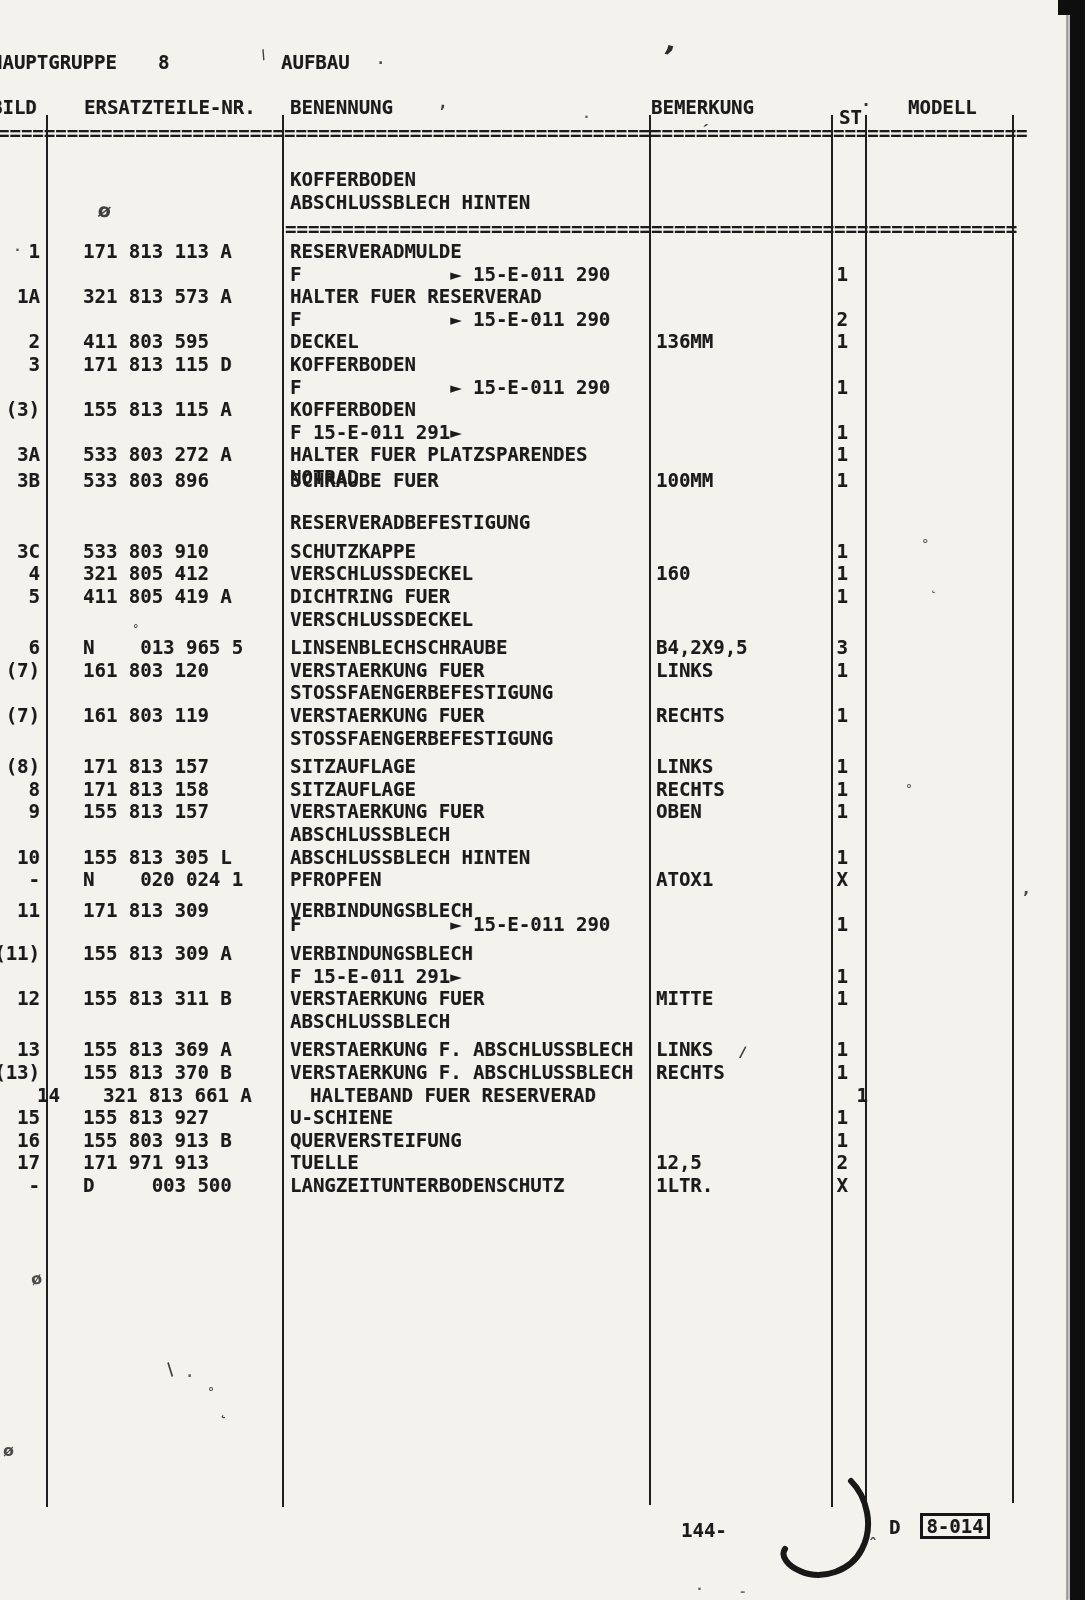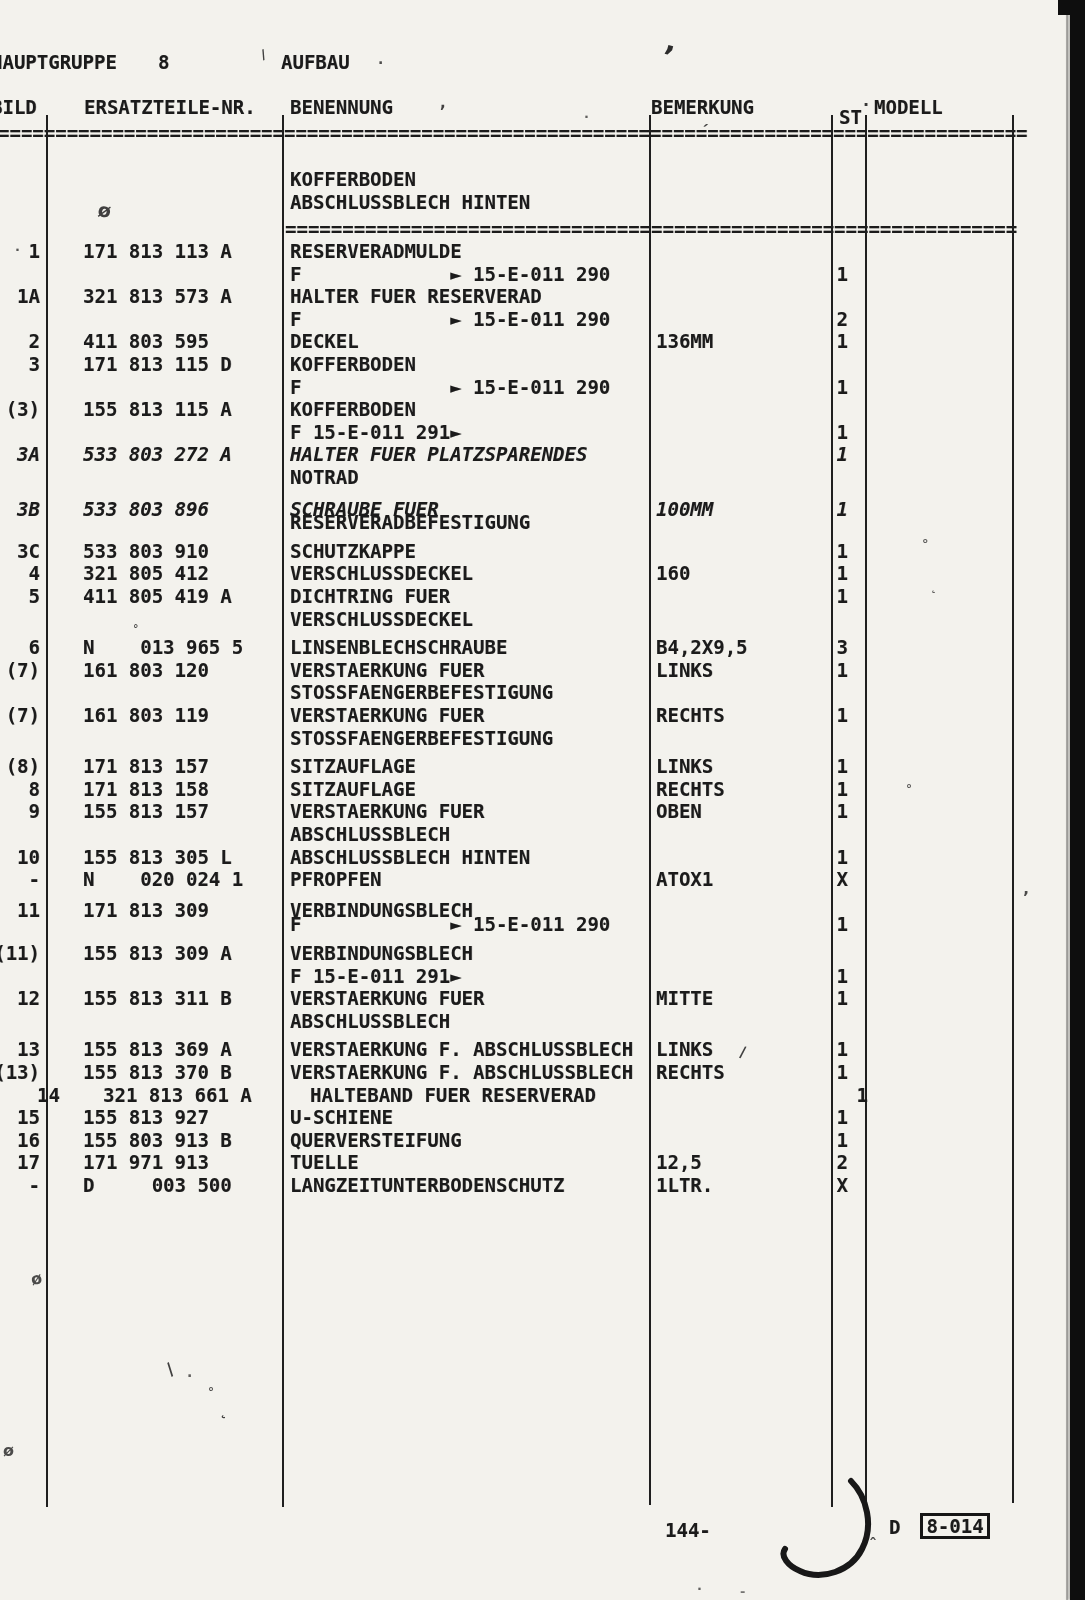--- a/index.html
+++ b/index.html
@@ -37,21 +37,21 @@
 
   <div class="t" style="left:-9px;top:51px;">HAUPTGRUPPE</div>
   <div class="t" style="left:158px;top:51px;">8</div>
   <div class="t" style="left:281px;top:51px;">AUFBAU</div>
 
   <div class="t" style="left:-9px;top:96px;">BILD</div>
   <div class="t" style="left:84px;top:96px;">ERSATZTEILE-NR.</div>
   <div class="t" style="left:290px;top:96px;">BENENNUNG</div>
   <div class="t" style="left:651px;top:96px;">BEMERKUNG</div>
   <div class="t" style="left:839px;top:96px;margin-top:10px;">ST</div>
-  <div class="t" style="left:874px;top:96px;">MODELL</div>
+  <div class="t" style="left:908px;top:96px;">MODELL</div>
 
   <div class="sep" style="left:-2px;top:122px;width:1030px;">==========================================================================================</div>
   <div class="sep" style="left:285px;top:218px;width:733px;">================================================================</div>
 
   <div class="vline" style="left:46px;height:1392px;"></div>
   <div class="vline" style="left:282px;height:1392px;"></div>
   <div class="vline" style="left:649px;height:1390px;"></div>
   <div class="vline" style="left:831px;height:1392px;"></div>
   <div class="vline" style="left:865px;height:1396px;"></div>
   <div class="vline" style="left:1012px;height:1388px;"></div>
@@ -96,30 +96,30 @@
       </div>
       <div class="row-line" style="top: 398.2px;">
         <span class="cell c-bild">(3)</span>
         <span class="cell c-nr">155 813 115 A</span>
         <span class="cell c-name">KOFFERBODEN</span>
       </div>
       <div class="row-line" style="top: 420.8px;">
         <span class="cell c-name">F 15-E-011 291►</span>
         <span class="cell c-qty">1</span>
       </div>
-      <div class="row-line" style="top: 443.4px; font-style: italic;">
+      <div class="row-line" style="top: 443.4px;">
         <span class="cell c-bild">3A</span>
         <span class="cell c-nr">533 803 272 A</span>
         <span class="cell c-name">HALTER FUER PLATZSPARENDES</span>
         <span class="cell c-qty">1</span>
       </div>
       <div class="row-line" style="top: 466px;">
         <span class="cell c-name">NOTRAD</span>
       </div>
-      <div class="row-line" style="top: 498px; font-style: italic;">
+      <div class="row-line" style="top: 469px;">
         <span class="cell c-bild">3B</span>
         <span class="cell c-nr">533 803 896</span>
         <span class="cell c-name">SCHRAUBE FUER</span>
         <span class="cell c-rem">100MM</span>
         <span class="cell c-qty">1</span>
       </div>
       <div class="row-line" style="top: 511.2px;">
         <span class="cell c-name">RESERVERADBEFESTIGUNG</span>
       </div>
       <div class="row-line" style="top: 539.8px;">
@@ -277,21 +277,21 @@
       </div>
       <div class="row-line" style="top: 1174px;">
         <span class="cell c-bild">-</span>
         <span class="cell c-nr">D     003 500</span>
         <span class="cell c-name">LANGZEITUNTERBODENSCHUTZ</span>
         <span class="cell c-rem">1LTR.</span>
         <span class="cell c-qty">X</span>
       </div>
     </div>
 
-  <div class="t" style="left:665px;top:1519px;">144-</div>
+  <div class="t" style="left:681px;top:1519px;">144-</div>
   <div class="t" style="left:889px;top:1516px;">D</div>
   <div class="code-box">
     <span>8-014</span>
   </div>
 
   <svg class="scribble" width="1085" height="1600" viewBox="0 0 1085 1600">
     <path fill="none" stroke="#181818" stroke-width="6" stroke-linecap="round" d="M 851 1481 C 867 1497, 874 1526, 862 1549 C 851 1571, 822 1581, 800 1571 C 788 1566, 780 1556, 785 1549"></path>
   </svg>
 
   <div class="edge-gray"></div>

